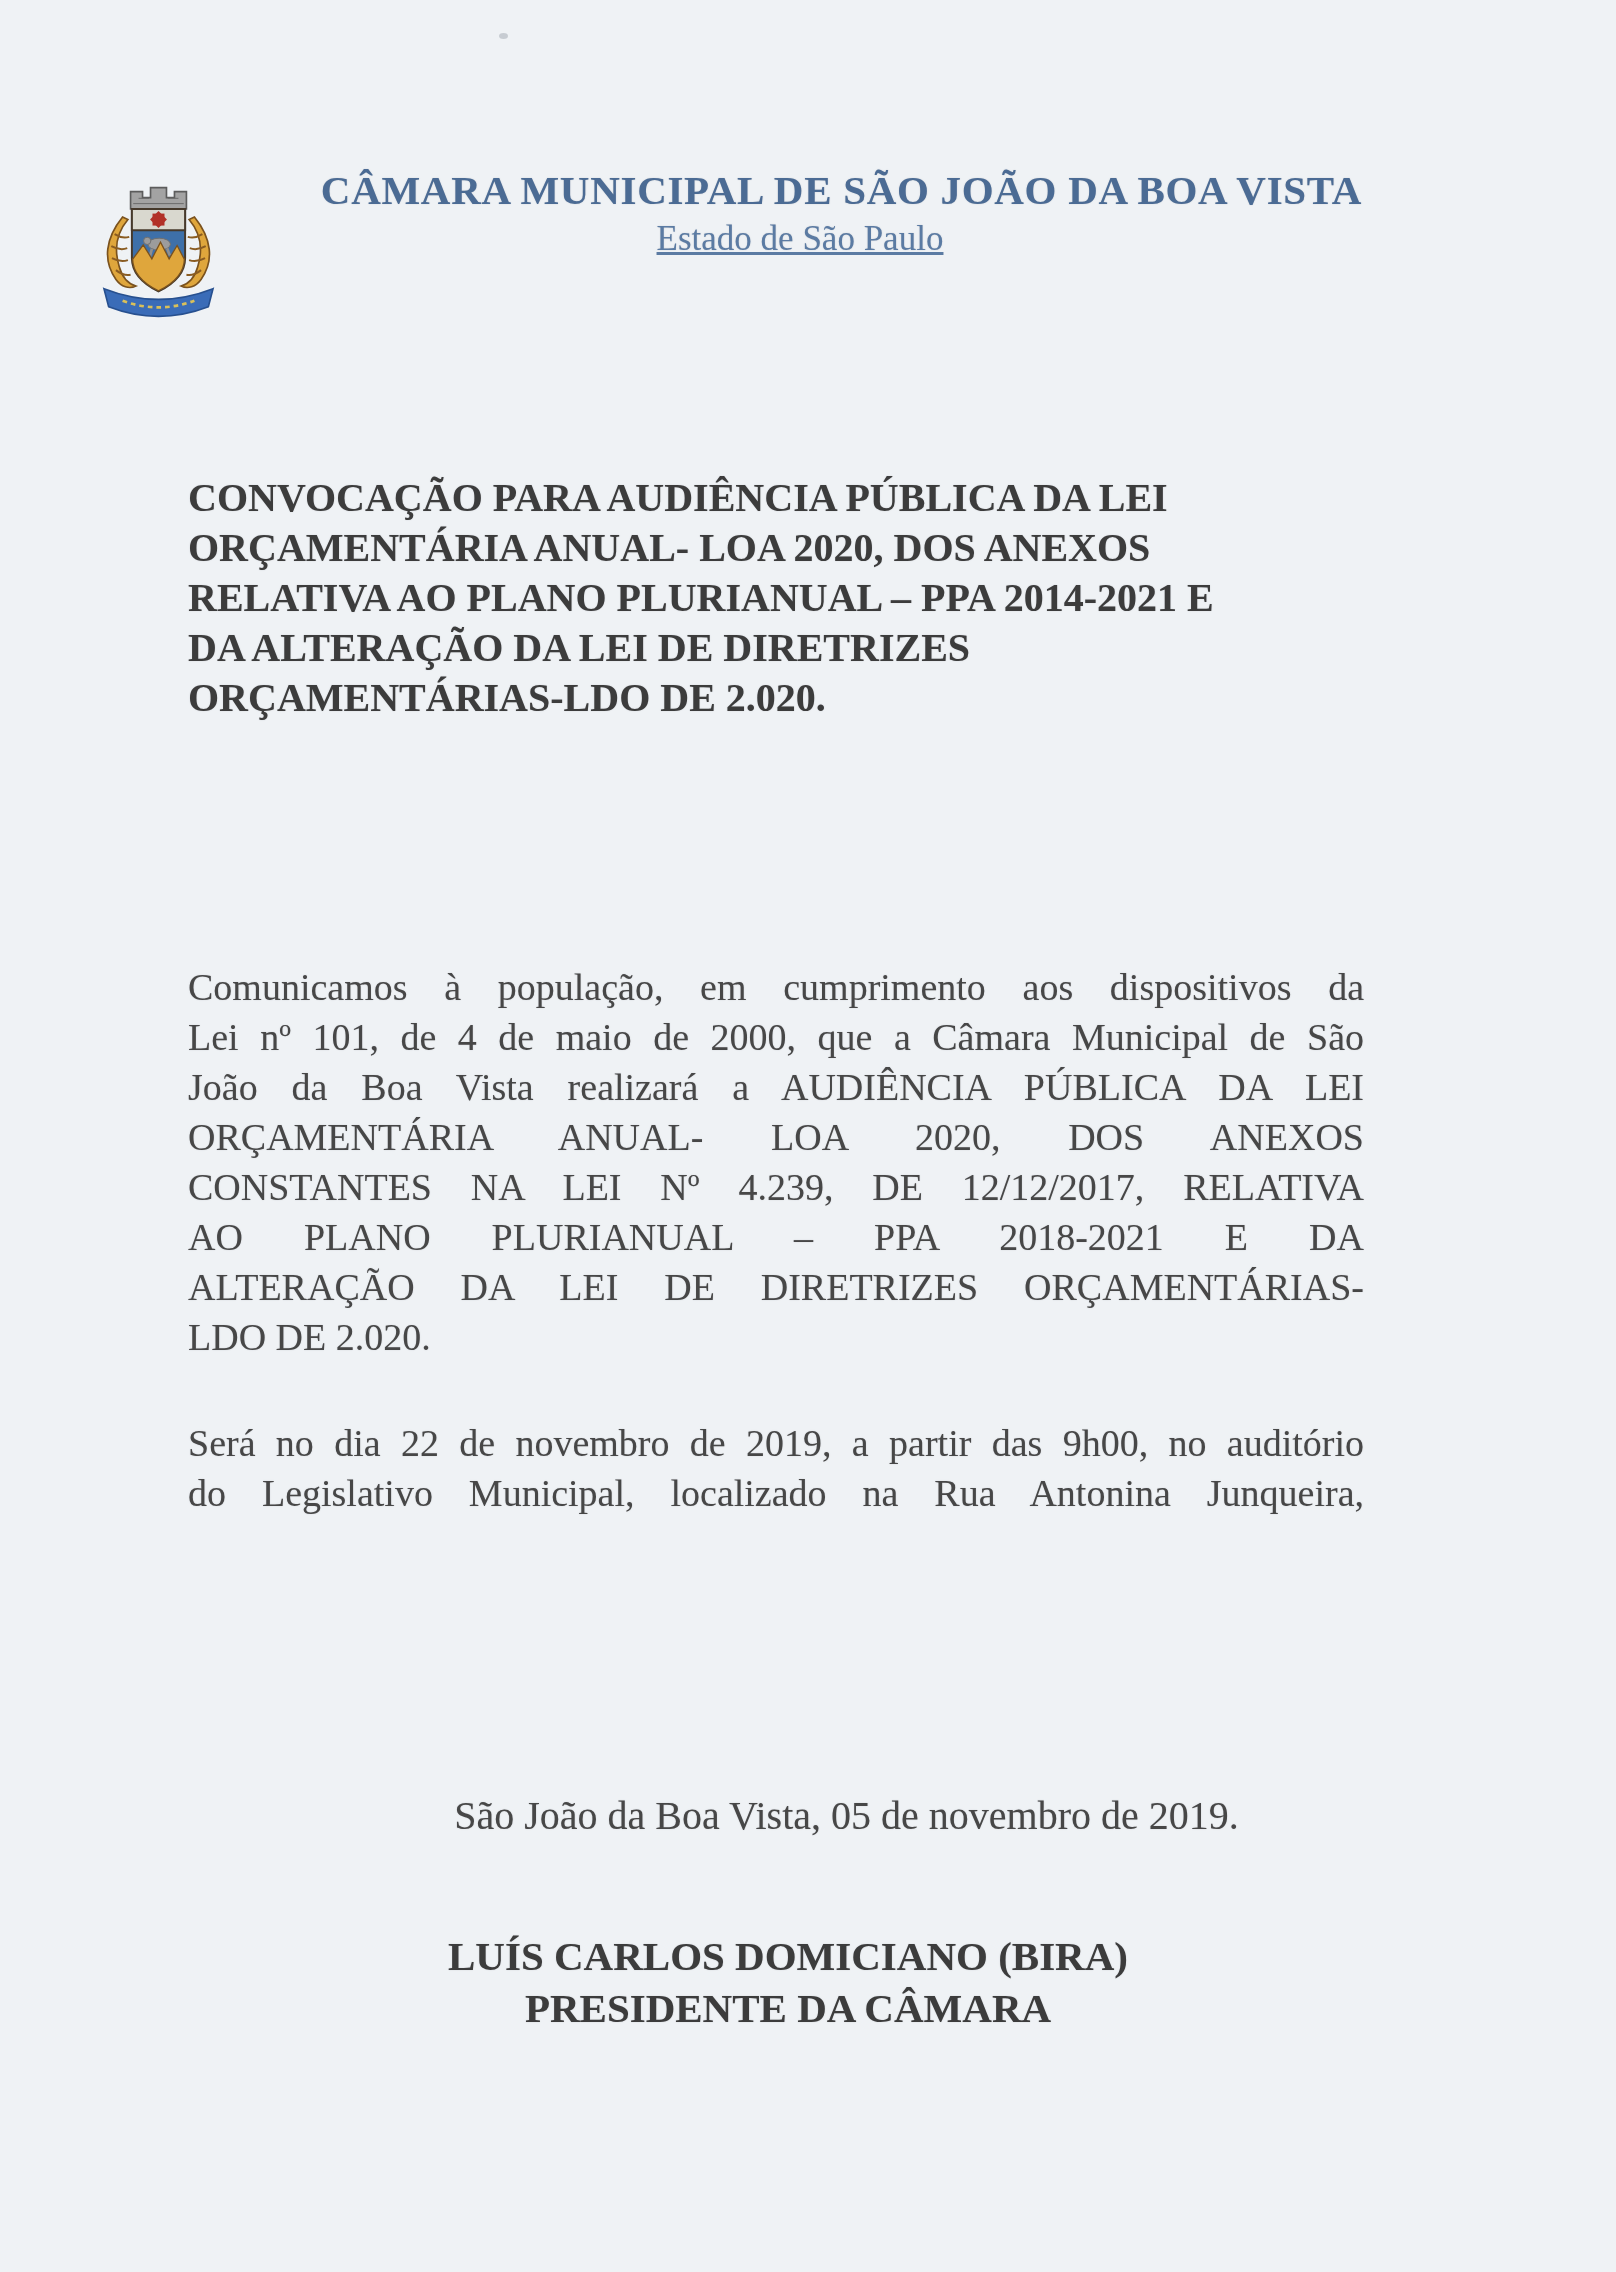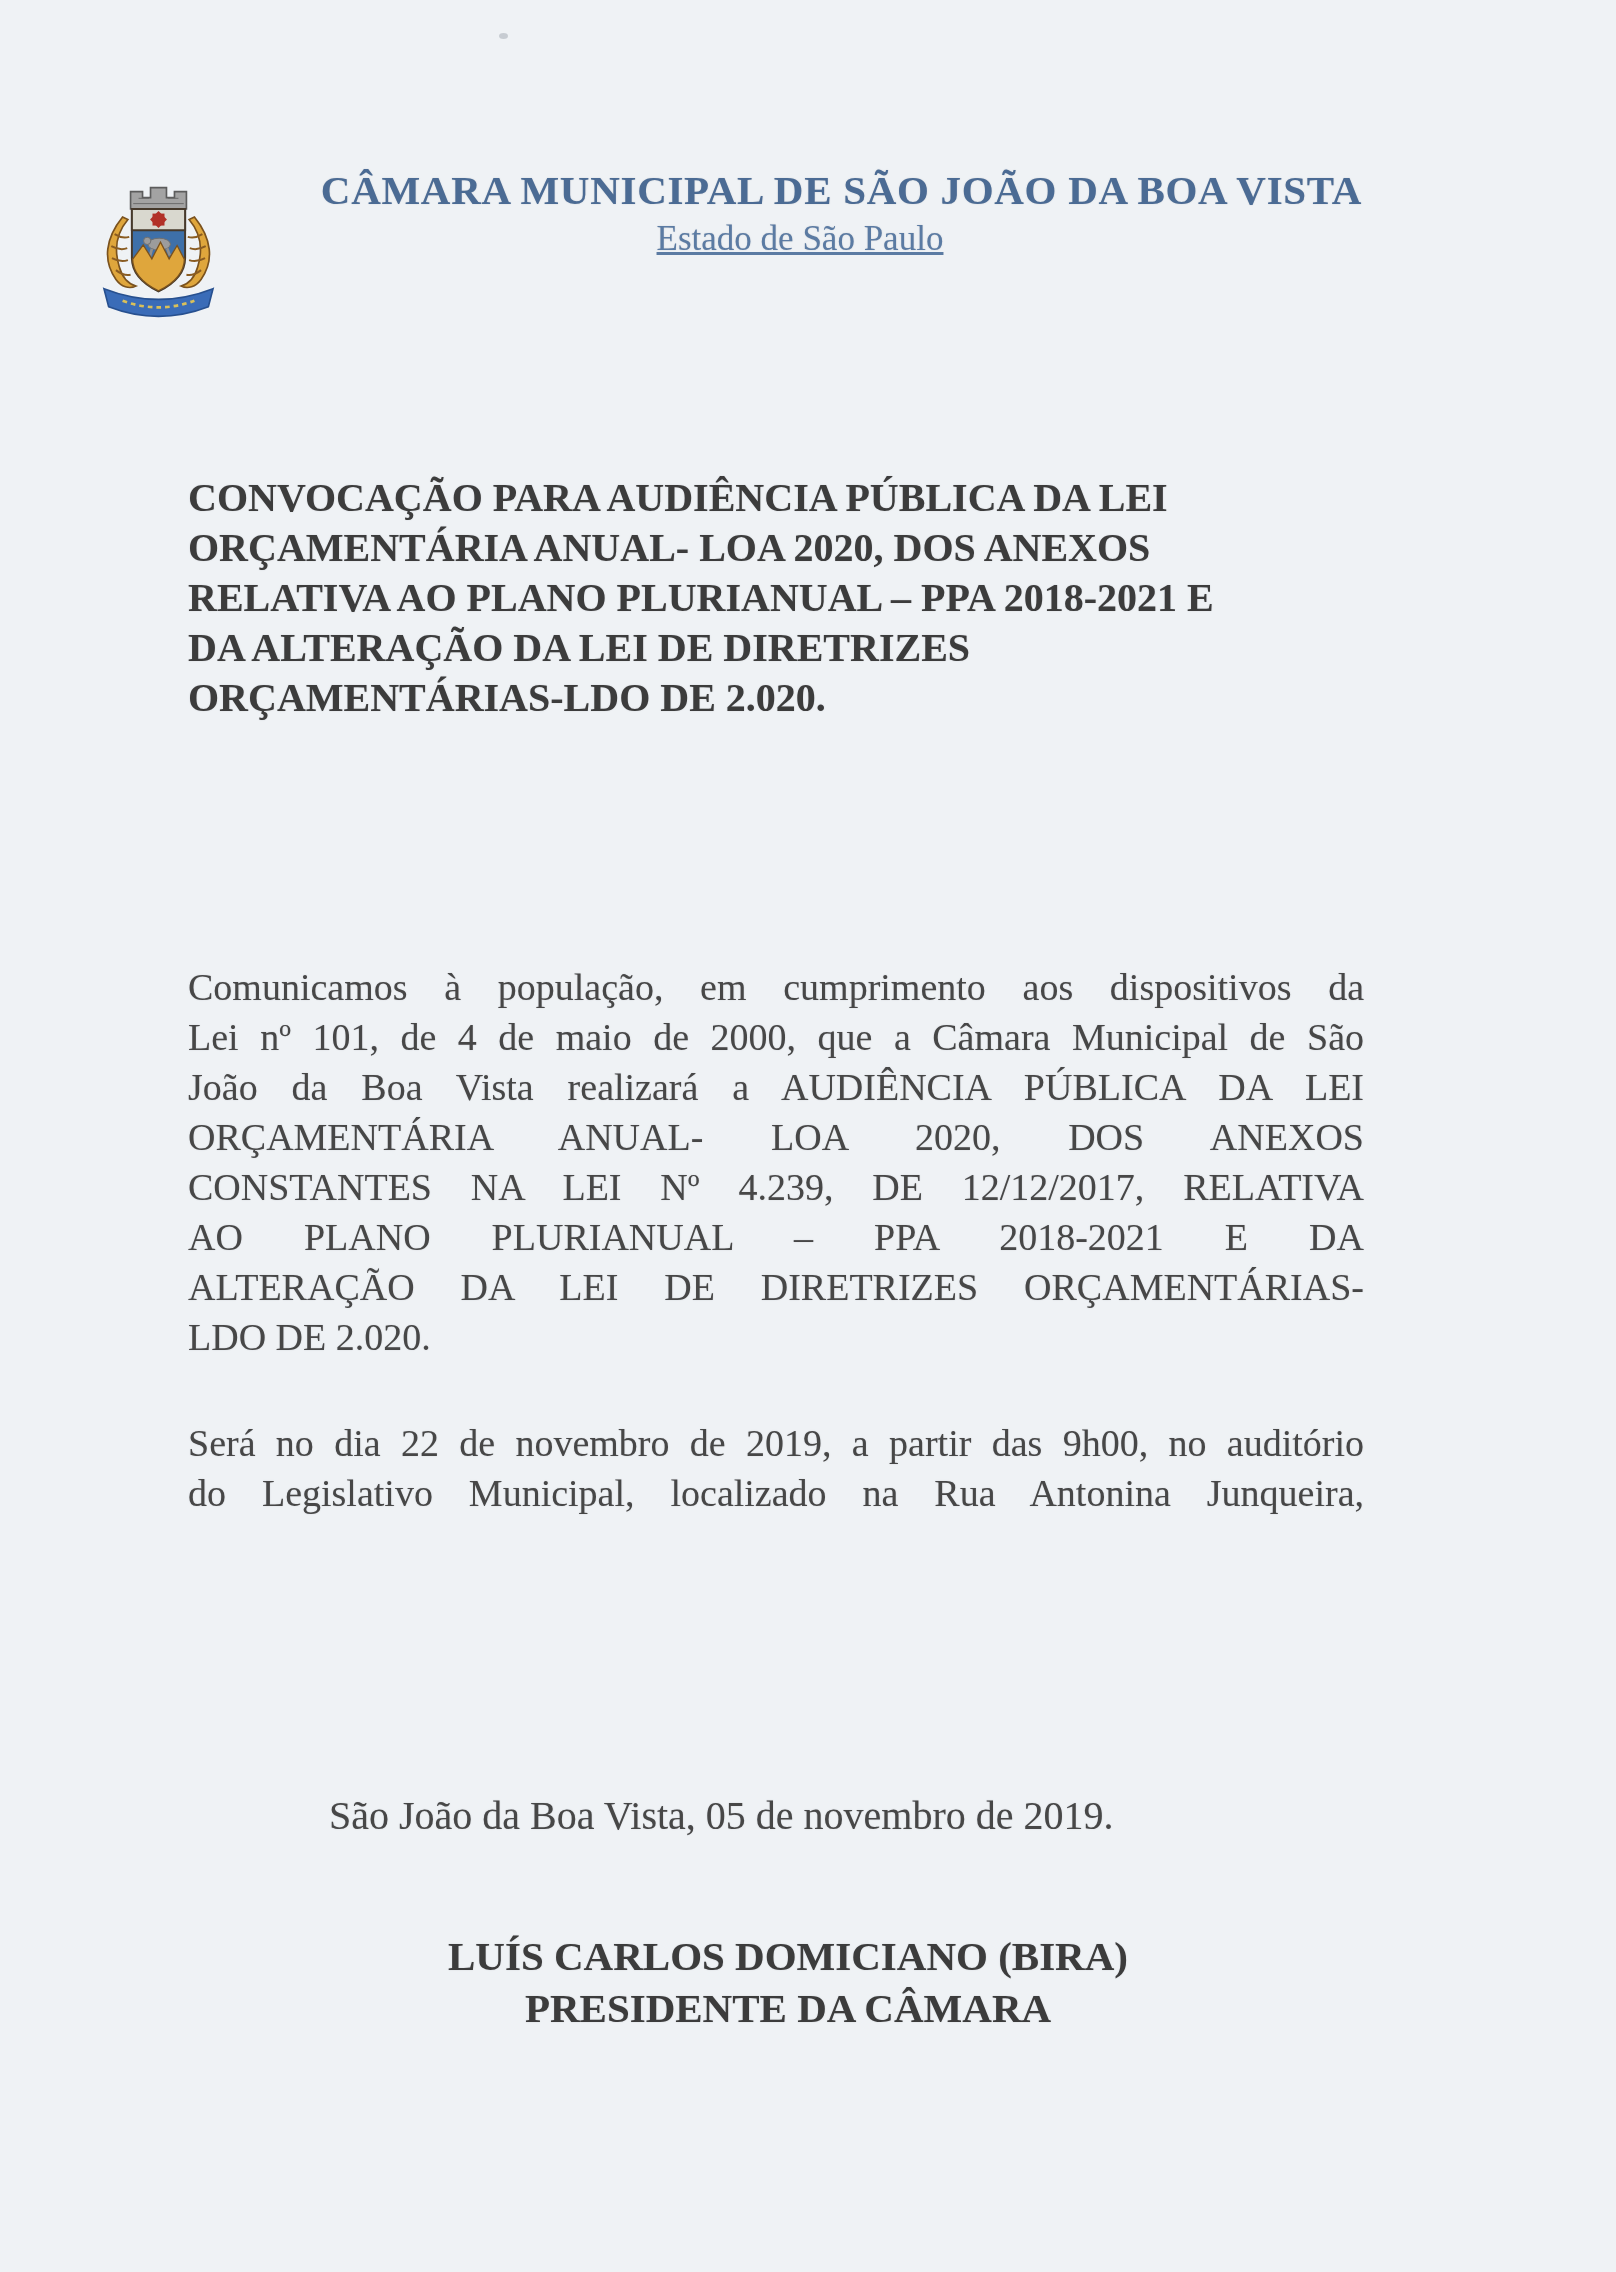--- a/index.html
+++ b/index.html
@@ -69,20 +69,21 @@
   }
   .para-1 { top: 962px; }
   .para-2 { top: 1418px; }
   .p-line      { text-align: justify; text-align-last: justify; }
   .p-line-last { text-align: left; }
   .dateline {
     position: absolute;
     top: 1791px; left: 188px; width: 1176px;
     box-sizing: border-box;
     padding-left: 141px;
+    text-align: center;
     font-size: 40px;
     line-height: 50px;
   }
   .signature {
     position: absolute;
     top: 1930px; left: 200px; width: 1176px;
     text-align: center;
     font-size: 41px;
     font-weight: bold;
     line-height: 52px;
@@ -133,21 +134,21 @@
     <path class="c-ribbon-text" d="M46 184 Q100 204 154 184"></path>
   </svg>
   <div class="org-name scan-text">CÂMARA MUNICIPAL DE SÃO JOÃO DA BOA VISTA</div>
   <div class="state-line scan-text">Estado de São Paulo</div>
 </header>
 
 <main>
   <h1 class="doc-title scan-text" style="margin:0;">
     <div class="t-line">CONVOCAÇÃO PARA AUDIÊNCIA PÚBLICA DA LEI</div>
     <div class="t-line">ORÇAMENTÁRIA ANUAL- LOA 2020, DOS ANEXOS</div>
-    <div class="t-line">RELATIVA AO PLANO PLURIANUAL – PPA 2018-2021 E</div>
+    <div class="t-line">RELATIVA AO PLANO PLURIANUAL – PPA 2014-2021 E</div>
     <div class="t-line">DA ALTERAÇÃO DA LEI DE DIRETRIZES</div>
     <div class="t-line">ORÇAMENTÁRIAS-LDO DE 2.020.</div>
   </h1>
 
   <div class="para para-1 scan-text">
     <div class="p-line">Comunicamos à população, em cumprimento aos dispositivos da</div>
     <div class="p-line">Lei nº 101, de 4 de maio de 2000, que a Câmara Municipal de São</div>
     <div class="p-line">João da Boa Vista realizará a AUDIÊNCIA PÚBLICA DA LEI</div>
     <div class="p-line">ORÇAMENTÁRIA ANUAL- LOA 2020, DOS ANEXOS</div>
     <div class="p-line">CONSTANTES NA LEI Nº 4.239, DE 12/12/2017, RELATIVA</div>

